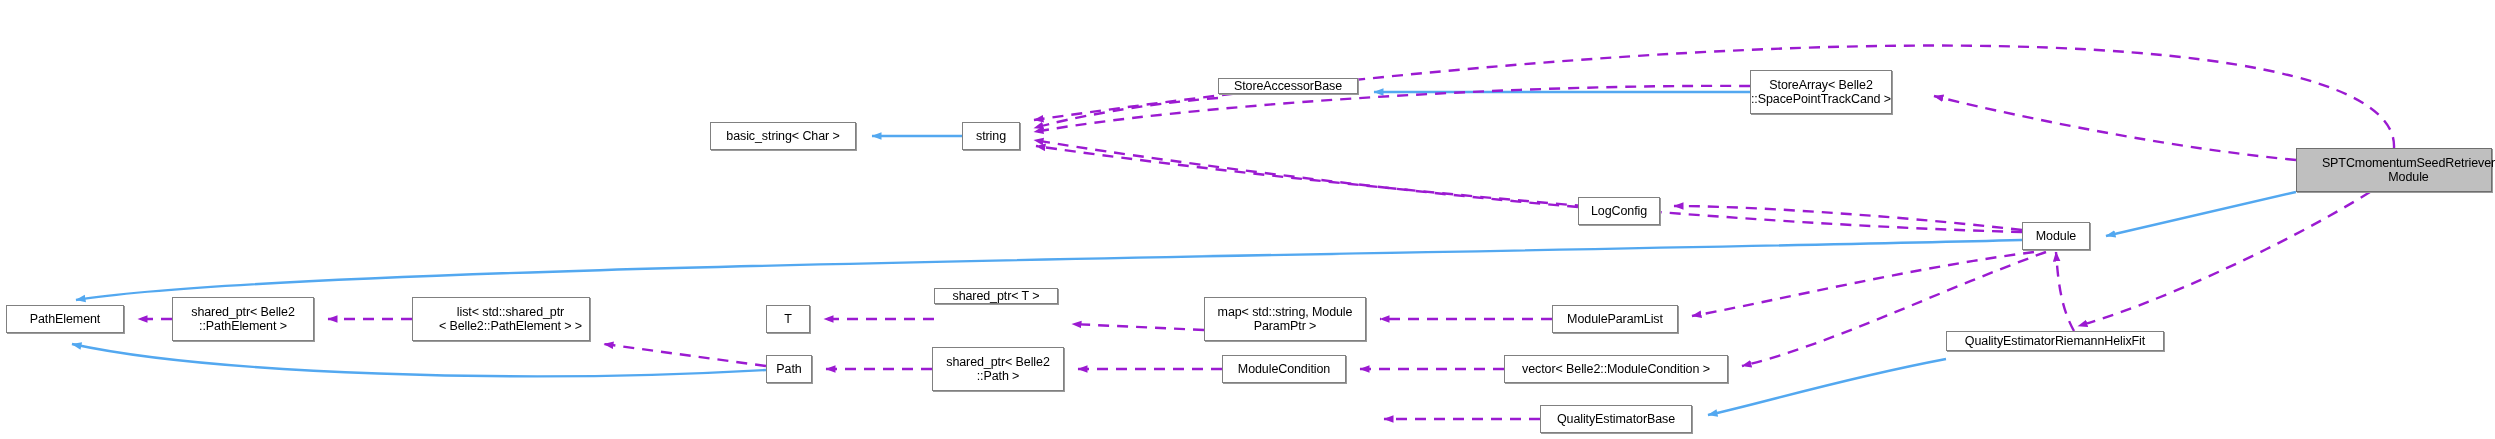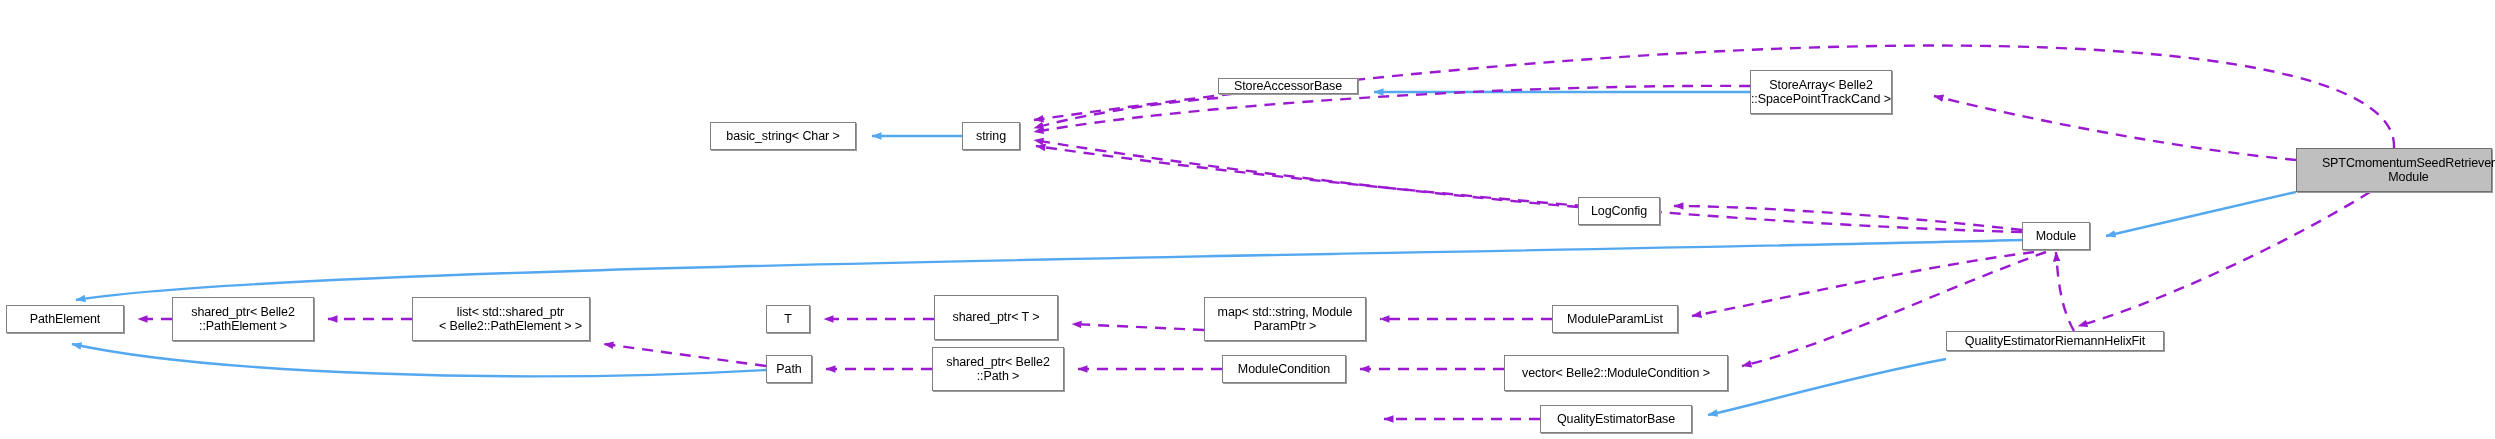--- a/index.html
+++ b/index.html
@@ -86,29 +86,29 @@
       <path d="M2370,192 C2280,248 2150,306 2078,326"></path>
     </g>
   </svg>
 
   <div class="node" id="n-path_element" style="left: 6px; top: 305px; width: 118px; height: 28px;"><span class="lbl">PathElement</span></div>
   <div class="node" id="n-sp_pathelement" style="left: 172px; top: 297px; width: 142px; height: 44px;"><span class="lbl">shared_ptr&lt; Belle2
 ::PathElement &gt;</span></div>
   <div class="node" id="n-list_sp_pathelement" style="left: 412px; top: 297px; width: 178px; height: 44px; padding-left: 19px;"><span class="lbl">list&lt; std::shared_ptr
 &lt; Belle2::PathElement &gt; &gt;</span></div>
   <div class="node" id="n-t_type" style="left: 766px; top: 305px; width: 44px; height: 28px;"><span class="lbl">T</span></div>
-  <div class="node" id="n-sp_t" style="left: 934px; top: 295px; width: 124px; height: 45px;"><span class="lbl">shared_ptr&lt; T &gt;</span></div>
+  <div class="node" id="n-sp_t" style="left: 934px; top: 288px; width: 124px; height: 16px;"><span class="lbl">shared_ptr&lt; T &gt;</span></div>
   <div class="node" id="n-path" style="left: 766px; top: 355px; width: 46px; height: 28px;"><span class="lbl">Path</span></div>
   <div class="node" id="n-sp_path" style="left: 932px; top: 347px; width: 132px; height: 44px;"><span class="lbl">shared_ptr&lt; Belle2
 ::Path &gt;</span></div>
   <div class="node" id="n-map_modparamptr" style="left: 1204px; top: 297px; width: 162px; height: 44px;"><span class="lbl">map&lt; std::string, Module
 ParamPtr &gt;</span></div>
   <div class="node" id="n-module_condition" style="left: 1222px; top: 355px; width: 124px; height: 28px;"><span class="lbl">ModuleCondition</span></div>
   <div class="node" id="n-module_param_list" style="left: 1552px; top: 305px; width: 126px; height: 28px;"><span class="lbl">ModuleParamList</span></div>
-  <div class="node" id="n-vector_modcond" style="left: 1504px; top: 355px; width: 224px; height: 36px;"><span class="lbl">vector&lt; Belle2::ModuleCondition &gt;</span></div>
+  <div class="node" id="n-vector_modcond" style="left: 1504px; top: 355px; width: 224px; height: 28px;"><span class="lbl">vector&lt; Belle2::ModuleCondition &gt;</span></div>
   <div class="node" id="n-quality_est_base" style="left: 1540px; top: 405px; width: 152px; height: 28px;"><span class="lbl">QualityEstimatorBase</span></div>
   <div class="node" id="n-basic_string_char" style="left: 710px; top: 122px; width: 146px; height: 28px;"><span class="lbl">basic_string&lt; Char &gt;</span></div>
   <div class="node" id="n-string" style="left: 962px; top: 122px; width: 58px; height: 28px;"><span class="lbl">string</span></div>
   <div class="node" id="n-store_accessor_base" style="left: 1218px; top: 78px; width: 140px; height: 16px;"><span class="lbl">StoreAccessorBase</span></div>
   <div class="node" id="n-store_array_sptc" style="left: 1750px; top: 70px; width: 142px; height: 44px;"><span class="lbl">StoreArray&lt; Belle2
 ::SpacePointTrackCand &gt;</span></div>
   <div class="node" id="n-log_config" style="left: 1578px; top: 197px; width: 82px; height: 28px;"><span class="lbl">LogConfig</span></div>
   <div class="node" id="n-module" style="left: 2022px; top: 222px; width: 68px; height: 28px;"><span class="lbl">Module</span></div>
   <div class="node" id="n-quality_est_helix" style="left: 1946px; top: 331px; width: 218px; height: 20px;"><span class="lbl">QualityEstimatorRiemannHelixFit</span></div>
   <div class="node highlight" id="n-sptc_module" style="left: 2296px; top: 148px; width: 196px; height: 44px;"><span class="lbl">SPTCmomentumSeedRetriever

